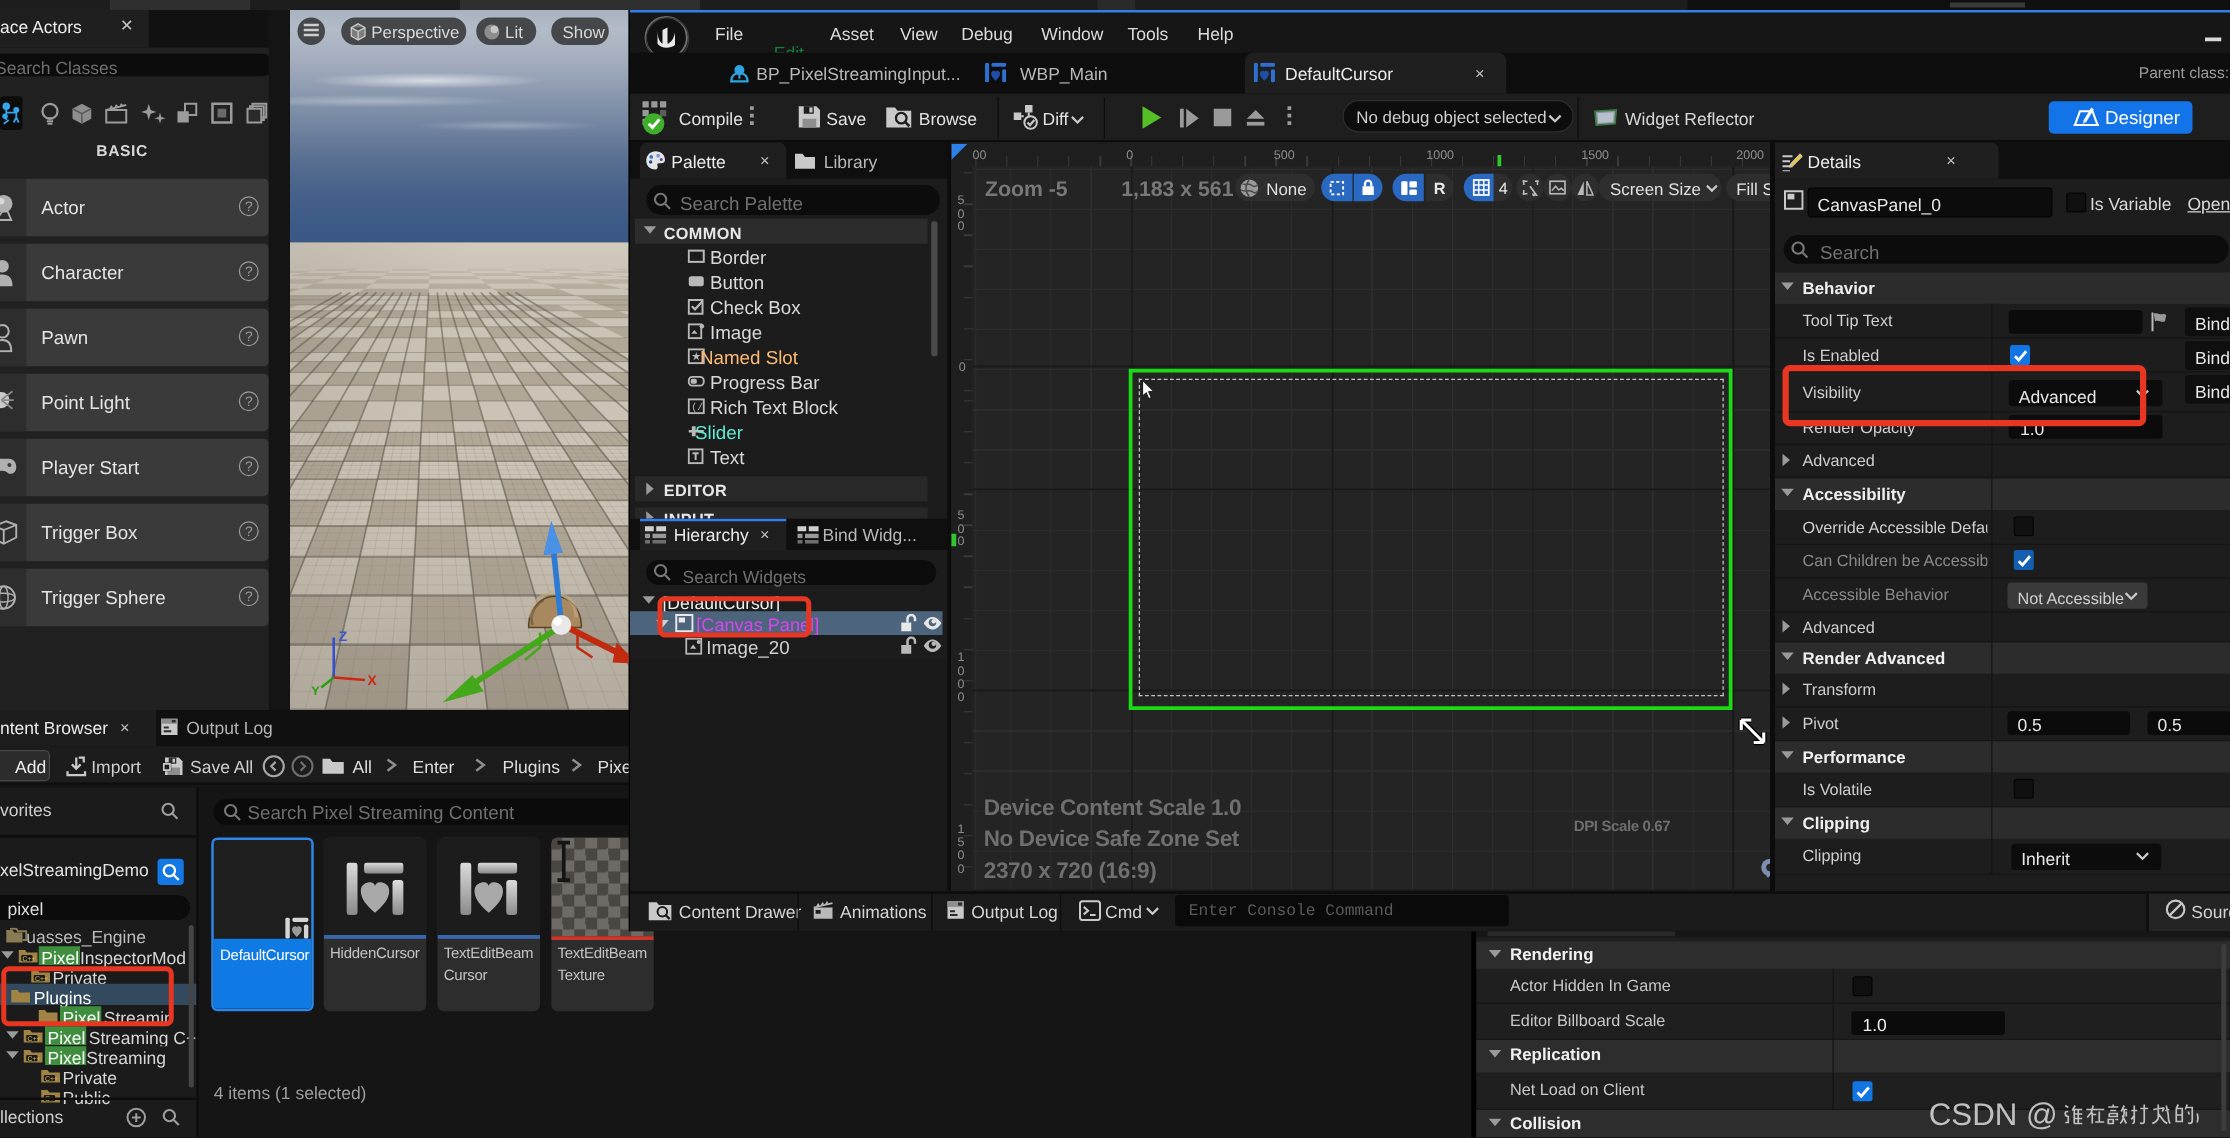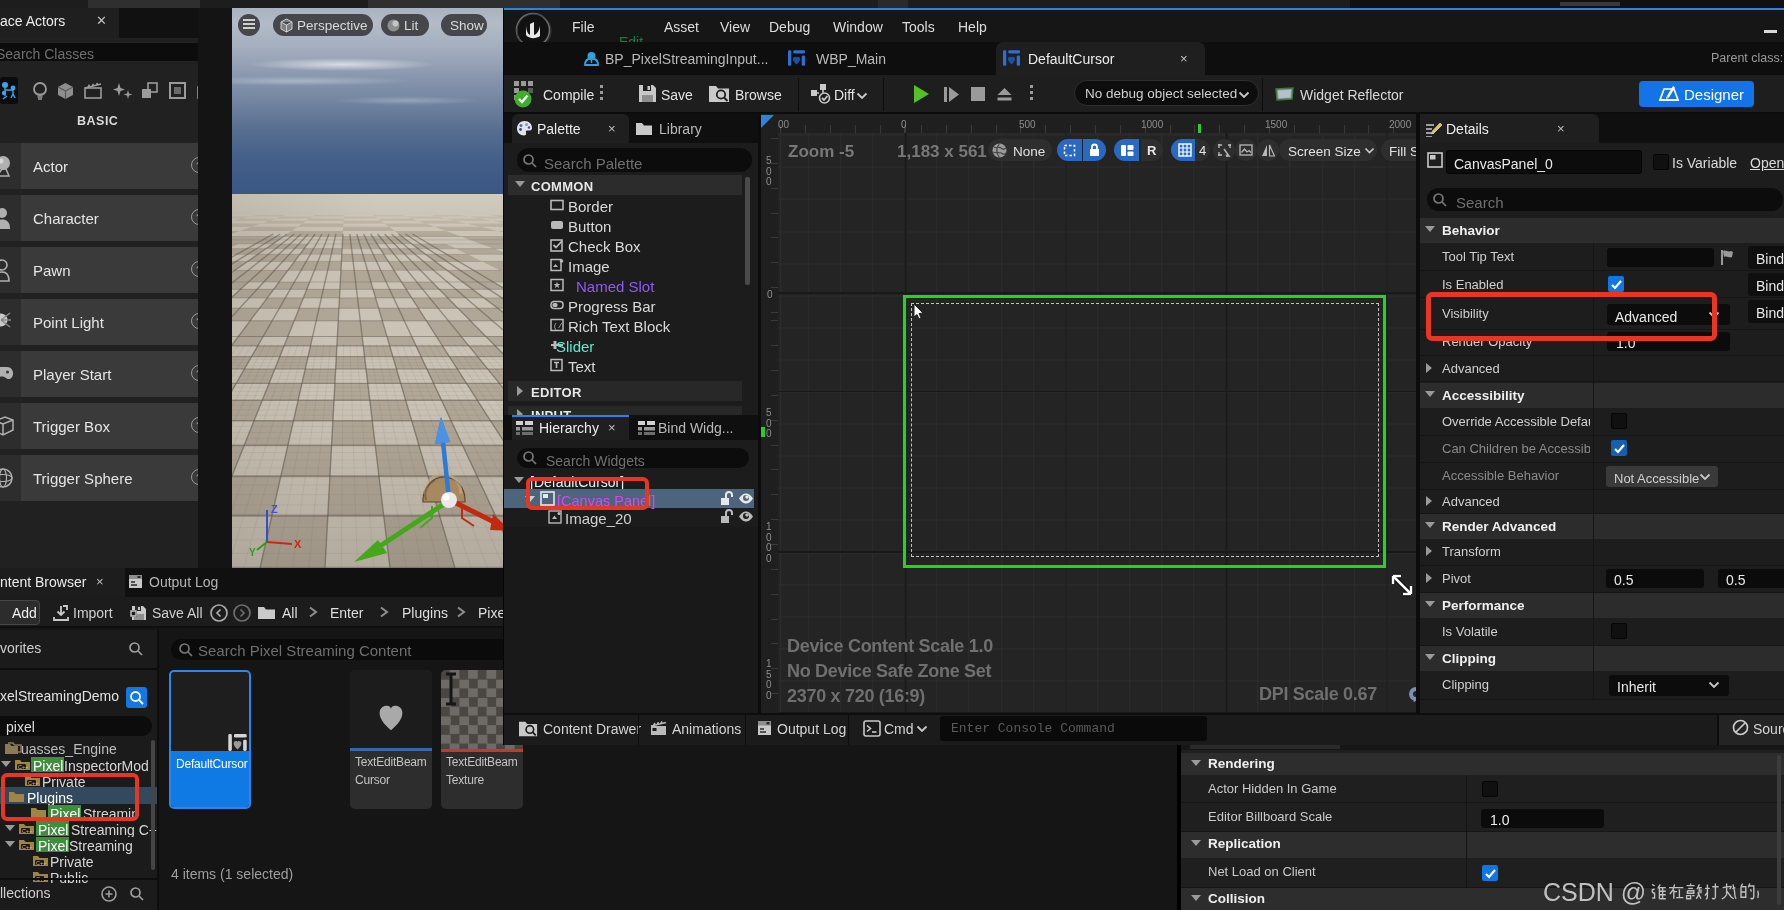--- a/index.html
+++ b/index.html
@@ -20,21 +20,21 @@
 </style></head>
 <body>
 
 <div class="a" style="left:0;top:0;width:1784px;height:8px;background:#1d1d1d"></div>
 <div class="a" style="left:88px;top:0;width:112px;height:8px;background:#2f2f2f;border-radius:0 0 0 0"></div>
 <div class="a" style="left:368px;top:0;width:192px;height:8px;background:#2f2f2f"></div>
 <div class="a" style="left:878px;top:0;width:30px;height:8px;background:#2a2a2a"></div>
 <div class="a" style="left:1350px;top:0;width:434px;height:8px;background:#101010"></div>
 <div class="a" style="left:1560px;top:2px;width:60px;height:4px;background:#3a3a3a"></div>
 
-<div class="a" id="placeactors" style="left:0;top:8px;width:198px;height:560px;background:#212121;overflow:hidden">
+<div class="a" id="placeactors" style="left:0;top:8px;width:215px;height:560px;background:#212121;overflow:hidden">
   <div class="a" style="left:0;top:0;width:232px;height:30px;background:#111"></div>
   <div class="a" style="left:-30px;top:0;width:149px;height:30px;background:#1f1f1f"></div>
   <div class="tx" style="left:0;top:6px;font-size:14px;color:#ececec">ace Actors</div>
   <div class="tx" style="left:96px;top:6px;font-size:13px;color:#c0c0c0">✕</div>
   <div class="pill" style="left:-14px;top:35px;width:233px;height:18px"></div>
   <div class="tx" style="left:-4px;top:39px;font-size:14px;color:#6f6f6f">Search Classes</div>
 
   <div class="a" style="left:0;top:69px;width:18px;height:27px;background:#0c0c0c;border-radius:3px"></div>
   <svg class="a" style="left:0;top:72px" width="18" height="21" viewBox="0 0 18 21">
       <circle cx="5" cy="5" r="3" fill="#35a5f0"></circle>
@@ -380,20 +380,37 @@
   <div class="a" style="left:169px;top:102px;width:82px;height:139px;border:2px solid #2e86e8;border-radius:5px;background:#1e1e1e;overflow:hidden">
     <div class="a" style="left:0;top:79px;width:78px;height:56px;background:#0f79e4"></div>
     <div class="tx" style="left:5px;top:86px;font-size:12px;letter-spacing:-.2px;color:#fff">DefaultCursor</div>
     <svg class="a" style="left:57px;top:62px" width="19" height="17" viewBox="0 0 26 24">
         <rect x="0" y="0" width="5" height="24" rx="2" fill="#d5d5d5"></rect>
         <rect x="8" y="0" width="18" height="5" rx="2" fill="#d5d5d5"></rect>
         <rect x="21" y="8" width="5" height="16" rx="2" fill="#d5d5d5"></rect>
         <path d="M13 22 C10 19 7.5 16.5 7.5 13.5 C7.5 11 9.5 10 11 10 C12 10 13 10.7 13 11.5 C13 10.7 14 10 15 10 C16.5 10 18.5 11 18.5 13.5 C18.5 16.5 16 19 13 22 Z" fill="#9a9a9a"></path>
       </svg>
   </div>
+  <div class="a" style="left:259px;top:102px;width:82px;height:139px;border-radius:5px;background:#2d2d2d;overflow:hidden">
+    <div class="a" style="left:0;top:0;width:82px;height:78px;background:#1c1c1c"></div>
+    <div class="a" style="left:0;top:78px;width:82px;height:3px;background:#3a66b0"></div>
+    <svg class="a" style="left:18px;top:20px" width="46" height="42" viewBox="0 0 26 24">
+        <defs>
+          <linearGradient id="wg1" x1="0" y1="0" x2="0" y2="1">
+            <stop offset="0" stop-color="#dcdcdc"></stop>
+            <stop offset="1" stop-color="#8a8a8a"></stop>
+          </linearGradient>
+        </defs>
+        <rect x="0" y="0" width="5" height="24" rx="1.5" fill="url(#wg1)"></rect>
+        <rect x="8" y="0" width="18" height="5" rx="1.5" fill="url(#wg1)"></rect>
+        <rect x="21" y="8" width="5" height="16" rx="1.5" fill="url(#wg1)"></rect>
+        <path d="M13 23 C9 19.5 6.5 16.5 6.5 13 C6.5 10 9 9 10.8 9 C12 9 13 9.8 13 10.8 C13 9.8 14 9 15.2 9 C17 9 19.5 10 19.5 13 C19.5 16.5 17 19.5 13 23 Z" fill="#b9b9b9" opacity=".9"></path>
+      </svg>
+    <div class="tx" style="left:5px;top:86px;font-size:12px;letter-spacing:-.2px;color:#c3c3c3">HiddenCursor</div>
+  </div>
   <div class="a" style="left:350px;top:102px;width:82px;height:139px;border-radius:5px;background:#2d2d2d;overflow:hidden">
     <div class="a" style="left:0;top:0;width:82px;height:78px;background:#1c1c1c"></div>
     <div class="a" style="left:0;top:78px;width:82px;height:3px;background:#3a66b0"></div>
     <svg class="a" style="left:18px;top:20px" width="46" height="42" viewBox="0 0 26 24">
         <rect x="0" y="0" width="5" height="24" rx="1.5" fill="url(#wg1)"></rect>
         <rect x="8" y="0" width="18" height="5" rx="1.5" fill="url(#wg1)"></rect>
         <rect x="21" y="8" width="5" height="16" rx="1.5" fill="url(#wg1)"></rect>
         <path d="M13 23 C9 19.5 6.5 16.5 6.5 13 C6.5 10 9 9 10.8 9 C12 9 13 9.8 13 10.8 C13 9.8 14 9 15.2 9 C17 9 19.5 10 19.5 13 C19.5 16.5 17 19.5 13 23 Z" fill="#b9b9b9" opacity=".9"></path>
       </svg>
     <div class="tx" style="left:5px;top:86px;font-size:12px;letter-spacing:-.2px;color:#c3c3c3">TextEditBeam</div>
@@ -600,21 +617,21 @@
     <svg class="a" style="left:46px;top:144px" width="14" height="14">
         <rect x="1" y="1.5" width="10" height="11" fill="none" stroke="#b9b9b9" stroke-width="1.5"></rect>
         <path d="M3 9 L5.5 6 L8 9 Z" fill="#b9b9b9"></path>
         <circle cx="11.5" cy="3" r="1.8" fill="#b9b9b9"></circle>
       </svg>
     <div class="tx" style="left:64px;top:145px;font-size:15px;color:#d9d9d9">Image</div>
     <svg class="a" style="left:46px;top:164px" width="14" height="14">
         <rect x="1" y="1.5" width="12" height="11" fill="none" stroke="#b9b9b9" stroke-width="1.5"></rect>
         <path d="M7 3.5 L7.8 6 L10.5 6 L8.3 7.6 L9.2 10.2 L7 8.6 L4.8 10.2 L5.7 7.6 L3.5 6 L6.2 6 Z" fill="#b9b9b9"></path>
       </svg>
-    <div class="tx" style="left:72px;top:165px;font-size:15px;color:#8b5cf6">Named Slot</div>
+    <div class="tx" style="left:56px;top:165px;font-size:15px;color:#fdba74">Named Slot</div>
     <svg class="a" style="left:46px;top:184px" width="14" height="14">
         <rect x="1" y="3.5" width="12" height="7" rx="3" fill="none" stroke="#b9b9b9" stroke-width="1.5"></rect>
         <rect x="2.5" y="5" width="5" height="4" rx="1.5" fill="#b9b9b9"></rect>
       </svg>
     <div class="tx" style="left:64px;top:185px;font-size:15px;color:#d9d9d9">Progress Bar</div>
     <svg class="a" style="left:46px;top:204px" width="14" height="14">
         <rect x="1" y="1.5" width="12" height="11" fill="none" stroke="#b9b9b9" stroke-width="1.5"></rect>
         <text x="3" y="10" font-size="8" fill="#b9b9b9" font-family="Liberation Mono">(/)</text>
       </svg>
     <div class="tx" style="left:64px;top:205px;font-size:15px;color:#d9d9d9">Rich Text Block</div>
@@ -799,21 +816,21 @@
         </g>
         <g stroke="#fff" stroke-width="2.5" fill="none">
           <path d="M4 4 L22 22"></path>
           <path d="M4 4 L12 4 M4 4 L4 12"></path>
           <path d="M22 22 L14 22 M22 22 L22 14"></path>
         </g>
       </svg>
     <div class="tx" style="left:26px;top:523px;font-size:18px;font-weight:bold;color:#6f6f6f;letter-spacing:-.3px">Device Content Scale 1.0</div>
     <div class="tx" style="left:26px;top:548px;font-size:18px;font-weight:bold;color:#6f6f6f;letter-spacing:-.3px">No Device Safe Zone Set</div>
     <div class="tx" style="left:26px;top:573px;font-size:18px;font-weight:bold;color:#6f6f6f;letter-spacing:-.3px">2370 x 720 (16:9)</div>
-    <div class="tx" style="left:498px;top:571px;font-size:18px;font-weight:bold;color:#6f6f6f;letter-spacing:-.3px">DPI Scale 0.67</div>
+    <div class="tx" style="left:498px;top:541px;font-size:12px;font-weight:bold;color:#6f6f6f;letter-spacing:-.3px">DPI Scale 0.67</div>
     <svg class="a" style="left:645px;top:569px" width="20" height="20" viewBox="0 0 20 20">
         <path d="M10 3 L11.5 3 L12 5 L14 6 L16 5 L17 6.5 L15.5 8 L16 10 L18 10.5 L18 12 L16 12.5 L15.5 14 L17 15.5 L16 17 L14 16 L12 17 L11.5 19 L10 19 Z" fill="#7d8fb0" transform="rotate(20 10 11)"></path>
         <circle cx="10" cy="11" r="7" fill="#7d8fb0"></circle>
         <circle cx="10" cy="11" r="3" fill="#242424"></circle>
       </svg>
   </div>
 
   <div class="a" id="wdet" style="left:916px;top:106px;width:365px;height:599px;background:#1d1d1d">
     <div class="a" style="left:0;top:0;width:365px;height:29px;background:#0f0f0f"></div>
     <div class="a" style="left:0;top:0;width:179px;height:29px;background:#1f1f1f;border-radius:0 6px 0 0"></div>

